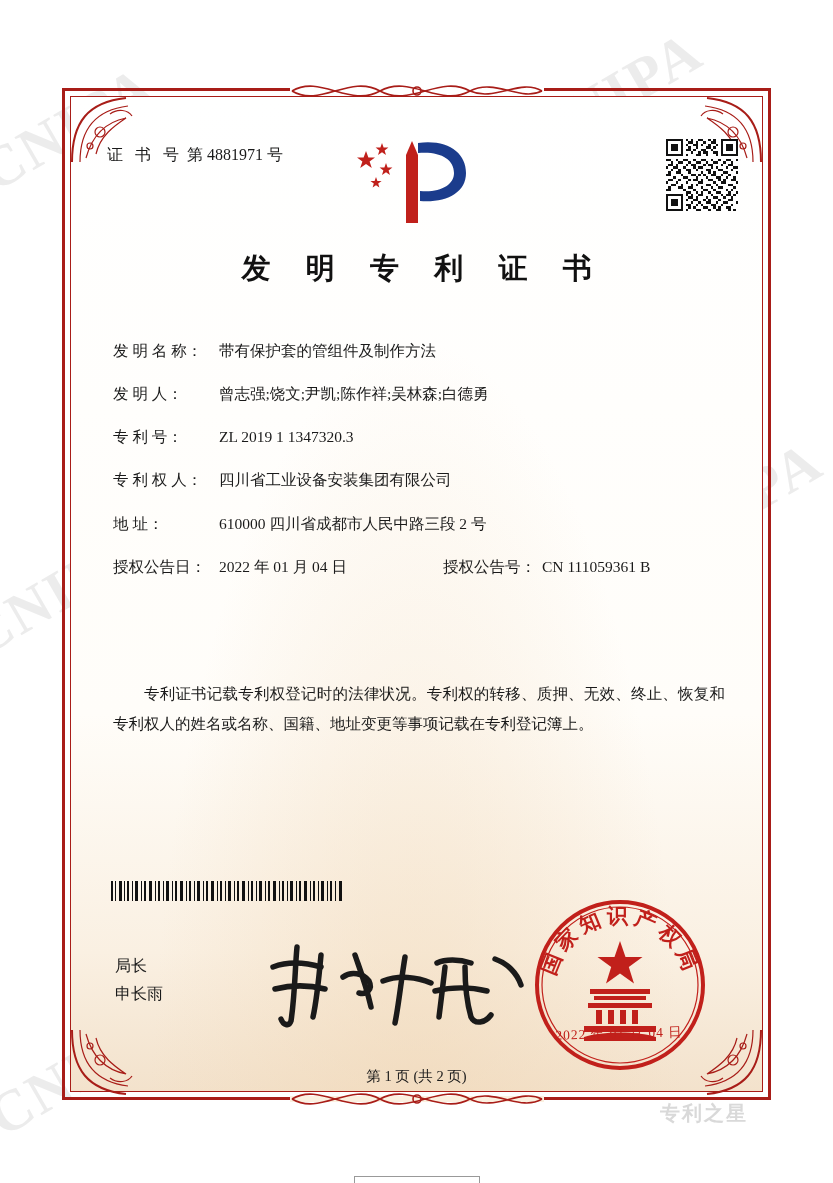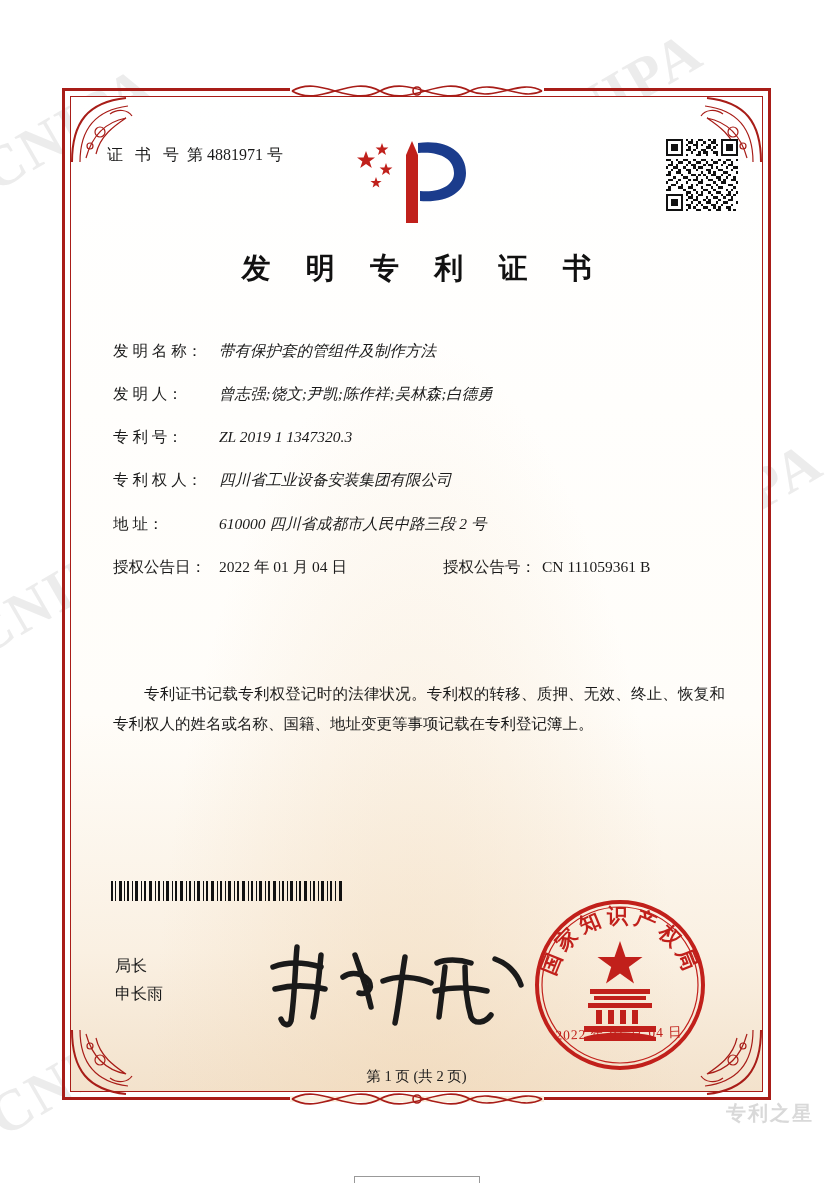--- a/index.html
+++ b/index.html
@@ -29,21 +29,21 @@
     user-select: none;
   }
   .wm-1 { left: -28px;  top: 95px;  font-size: 58px; }
   .wm-2 { left: 520px;  top: 60px;  font-size: 58px; }
   .wm-3 { left: 200px;  top: 370px; font-size: 58px; }
   .wm-4 { left: 640px;  top: 470px; font-size: 58px; }
   .wm-5 { left: -40px;  top: 560px; font-size: 58px; }
   .wm-6 { left: 170px;  top: 760px; font-size: 58px; }
   .wm-7 { left: 480px;  top: 900px; font-size: 58px; }
   .wm-8 { left: -20px;  top: 1040px; font-size: 58px; }
-  .wm-9 { left: 726px;  top: 1100px; font-size: 20px; transform: rotate(0deg); color: rgba(180,180,180,.5); }
+  .wm-9 { left: 660px;  top: 1100px; font-size: 20px; transform: rotate(0deg); color: rgba(180,180,180,.5); }
 
   
   .frame-outer {
     position: absolute;
     left: 62px;  top: 88px;
     width: 709px; height: 1012px;
     border: 3px solid #a81d18;
     box-sizing: border-box;
   }
   .frame-inner {
@@ -138,21 +138,21 @@
     margin-bottom: 23px;
     line-height: 1.3;
   }
   .field-label {
     width: 106px;
     flex: 0 0 106px;
     display: flex;
     justify-content: space-between;
     letter-spacing: 0;
   }
-  .field-value { flex: 1; font-style: italic; }
+  .field-value { flex: 1; }
 
   .row-inline {
     display: flex;
     margin-bottom: 23px;
     font-size: 15.5px;
     line-height: 1.3;
   }
   .half-left { width: 330px; display: flex; }
   .half-right { display: flex; }
   .lbl-wide {

